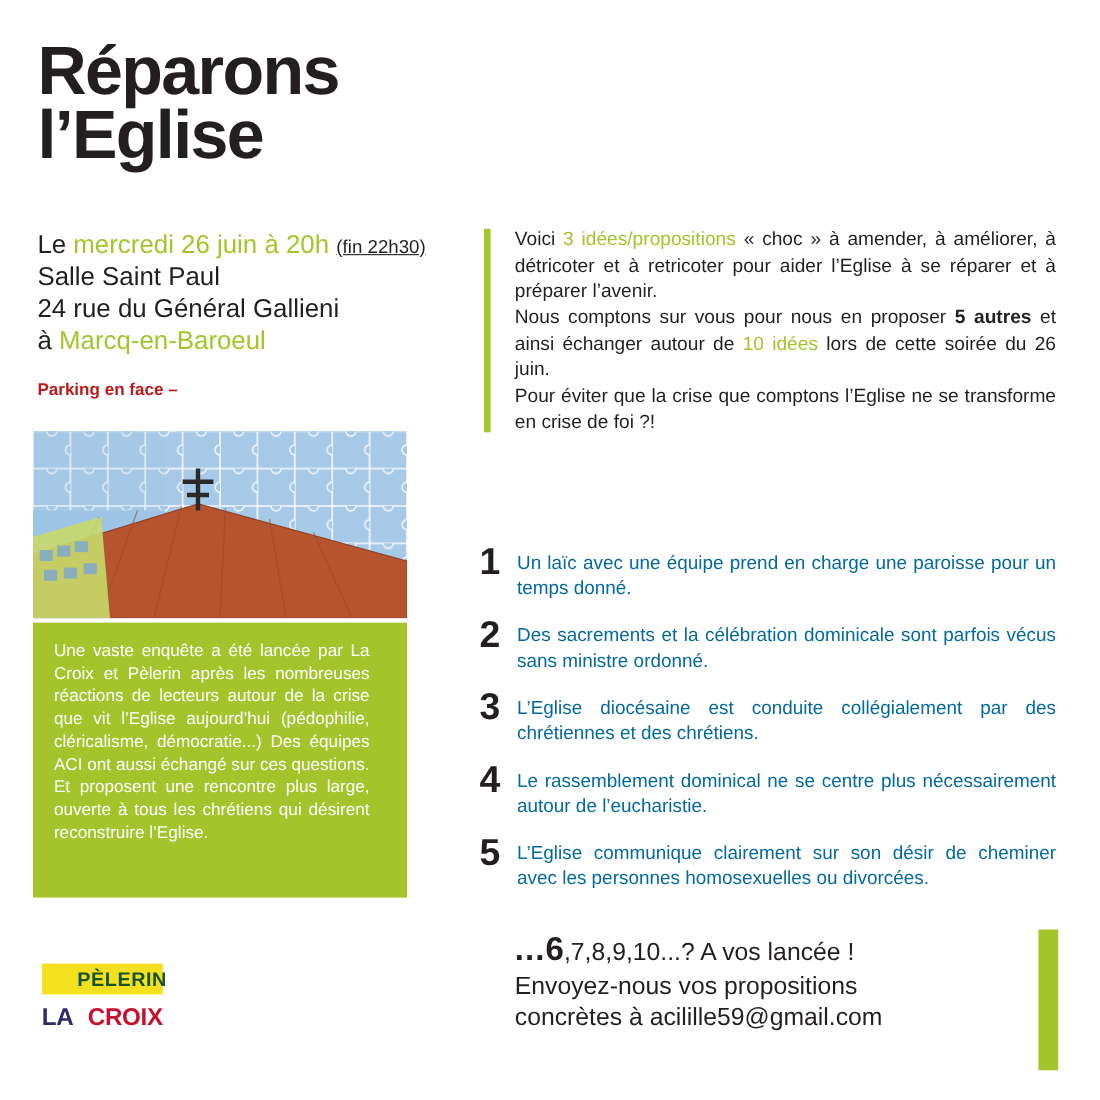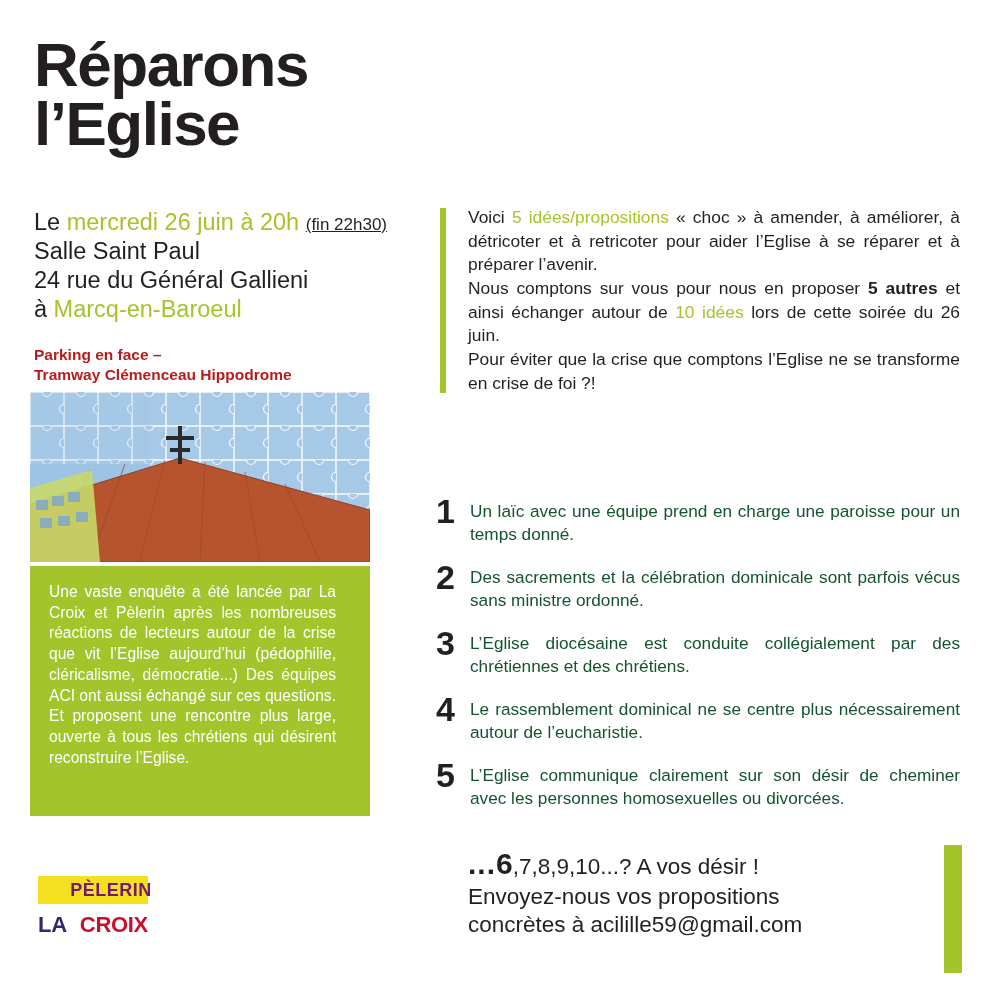--- a/index.html
+++ b/index.html
@@ -80,21 +80,21 @@
   
   .logos {
     position: absolute;
     left: 32px; top: 872px;
     width: 330px; height: 90px;
   }
   .pelerin {
     position: absolute; left: 6px; top: 4px;
     width: 110px; height: 28px;
     background: #f4e01f;
-    color: #701a75;
+    color: #14532d;
     font-size: 18px; font-weight: bold;
     letter-spacing: 0.5px;
     display: flex; align-items: center; justify-content: center; padding-left: 36px;
   }
   .lacroix {
     position: absolute; left: 6px; top: 38px;
     width: 110px; height: 30px;
     color: #2f2a6b;
     font-size: 22px; font-weight: bold;
     letter-spacing: -0.3px;
@@ -144,21 +144,21 @@
     font-weight: bold;
     color: #231f20;
     text-align: left;
     line-height: 1;
   }
   .idea .txt {
     margin-left: 34px;
     font-size: 17.2px;
     line-height: 1.32;
     text-align: justify;
-    color: #14532d;
+    color: #0369a1;
   }
 
   
   .closing {
     position: absolute;
     left: 468px; top: 845px;
     width: 500px;
     font-size: 22.5px;
     line-height: 1.26;
     color: #231f20;
@@ -191,21 +191,20 @@
 
   <div class="event-info">
     <div class="line"><span>Le </span><span class="green">mercredi 26 juin à 20h</span> <span class="small-paren">(fin 22h30)</span></div>
     <div class="line">Salle Saint Paul</div>
     <div class="line">24 rue du Général Gallieni</div>
     <div class="line"><span>à </span><span class="green">Marcq-en-Baroeul</span></div>
   </div>
 
   <div class="parking">
     <div>Parking en face –</div>
-    <div>Tramway Clémenceau Hippodrome</div>
   </div>
 
   <div class="photo">
     <svg width="340" height="170" viewBox="0 0 340 170">
       <defs>
         <pattern id="puz" width="34" height="34" patternUnits="userSpaceOnUse">
           <rect width="34" height="34" fill="#a8c9e8"></rect>
           <path d="M0 0 H34 V34 H0 Z" fill="none" stroke="#ffffff" stroke-width="1.4"></path>
           <circle cx="17" cy="0" r="4.5" fill="#a8c9e8" stroke="#ffffff" stroke-width="1.2"></circle>
           <circle cx="34" cy="17" r="4.5" fill="#a8c9e8" stroke="#ffffff" stroke-width="1.2"></circle>
@@ -251,21 +250,21 @@
   <div class="logos">
     <div class="pelerin">PÈLERIN</div>
     <div class="lacroix">
       <span>LA</span>
         <span class="cr">CROIX</span>
     </div>
   </div>
 
   <div class="rule-top"></div>
   <div class="intro">
-    <p><span>Voici </span><span class="green">5 idées/propositions</span><span> « choc » à amender, à améliorer, à détricoter et à retricoter pour aider l’Eglise à se réparer et à préparer l’avenir.</span></p>
+    <p><span>Voici </span><span class="green">3 idées/propositions</span><span> « choc » à amender, à améliorer, à détricoter et à retricoter pour aider l’Eglise à se réparer et à préparer l’avenir.</span></p>
     <p><span>Nous comptons sur vous pour nous en proposer </span><b>5 autres</b><span> et ainsi échanger autour de </span><span class="green">10 idées</span><span> lors de cette soirée du 26 juin.</span></p>
     <p>Pour éviter que la crise que comptons l’Eglise ne se transforme en crise de foi ?!</p>
   </div>
 
   <div class="ideas">
     <div class="idea">
       <div class="num">1</div>
       <div class="txt">Un laïc avec une équipe prend en charge une paroisse pour un temps donné.</div>
     </div>
     <div class="idea">
@@ -280,20 +279,20 @@
       <div class="num">4</div>
       <div class="txt">Le rassemblement dominical ne se centre plus nécessairement autour de l’eucharistie.</div>
     </div>
     <div class="idea">
       <div class="num">5</div>
       <div class="txt">L’Eglise communique clairement sur son désir de cheminer avec les personnes homosexuelles ou divorcées.</div>
     </div>
   </div>
 
   <div class="closing">
-    <div><span class="dots">...</span><span class="big">6</span><span>,7,8,9,10...? A vos désir !</span></div>
+    <div><span class="dots">...</span><span class="big">6</span><span>,7,8,9,10...? A vos lancée !</span></div>
     <div>Envoyez-nous vos propositions</div>
     <div><span>concrètes à </span><span>acilille59@gmail.com</span></div>
   </div>
 
   <div class="right-bar"></div>
 
 </div>
 
 </body></html>

